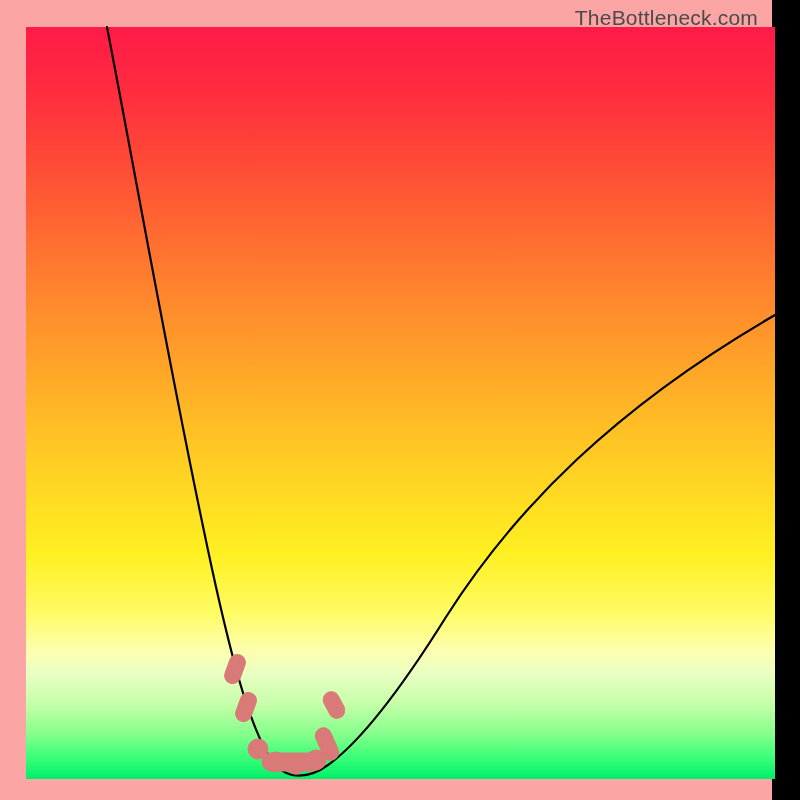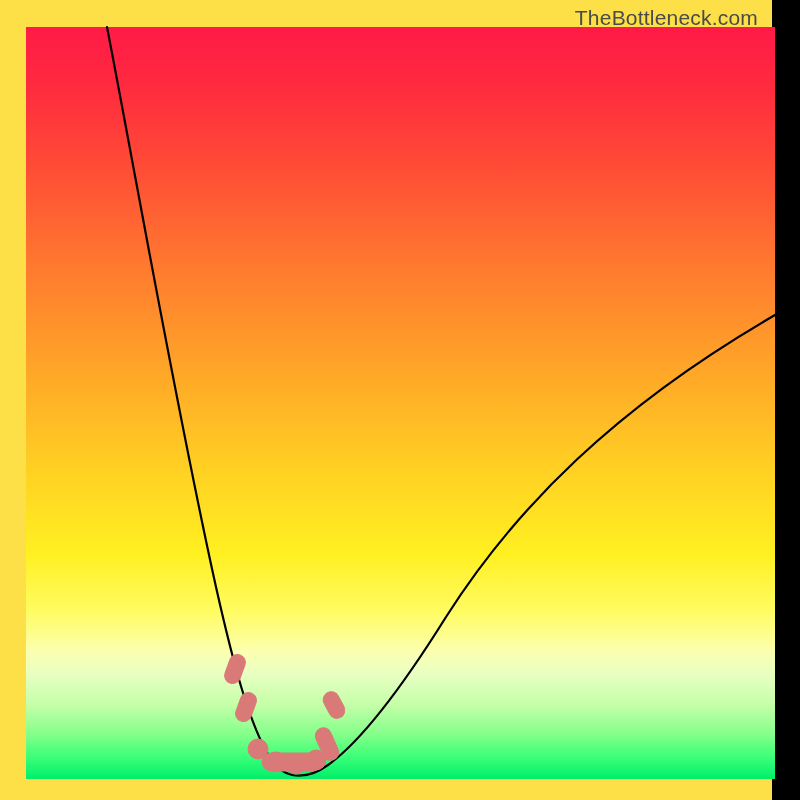--- a/index.html
+++ b/index.html
@@ -8,21 +8,21 @@
     width: 800px;
     height: 800px;
     overflow: hidden;
     background: #000;
     font-family: Arial, Helvetica, sans-serif;
   }
   .frame {
     position: absolute;
     left: 0; top: 0;
     width: 772px; height: 800px;
-    background: #fde047;
+    background: #fca5a5;
   }
   .plot-area {
     position: absolute;
     left: 26px;
     top: 27px;
     width: 749px;
     height: 752px;
     
     background: linear-gradient(to bottom,
       #ff1a47 0%,

